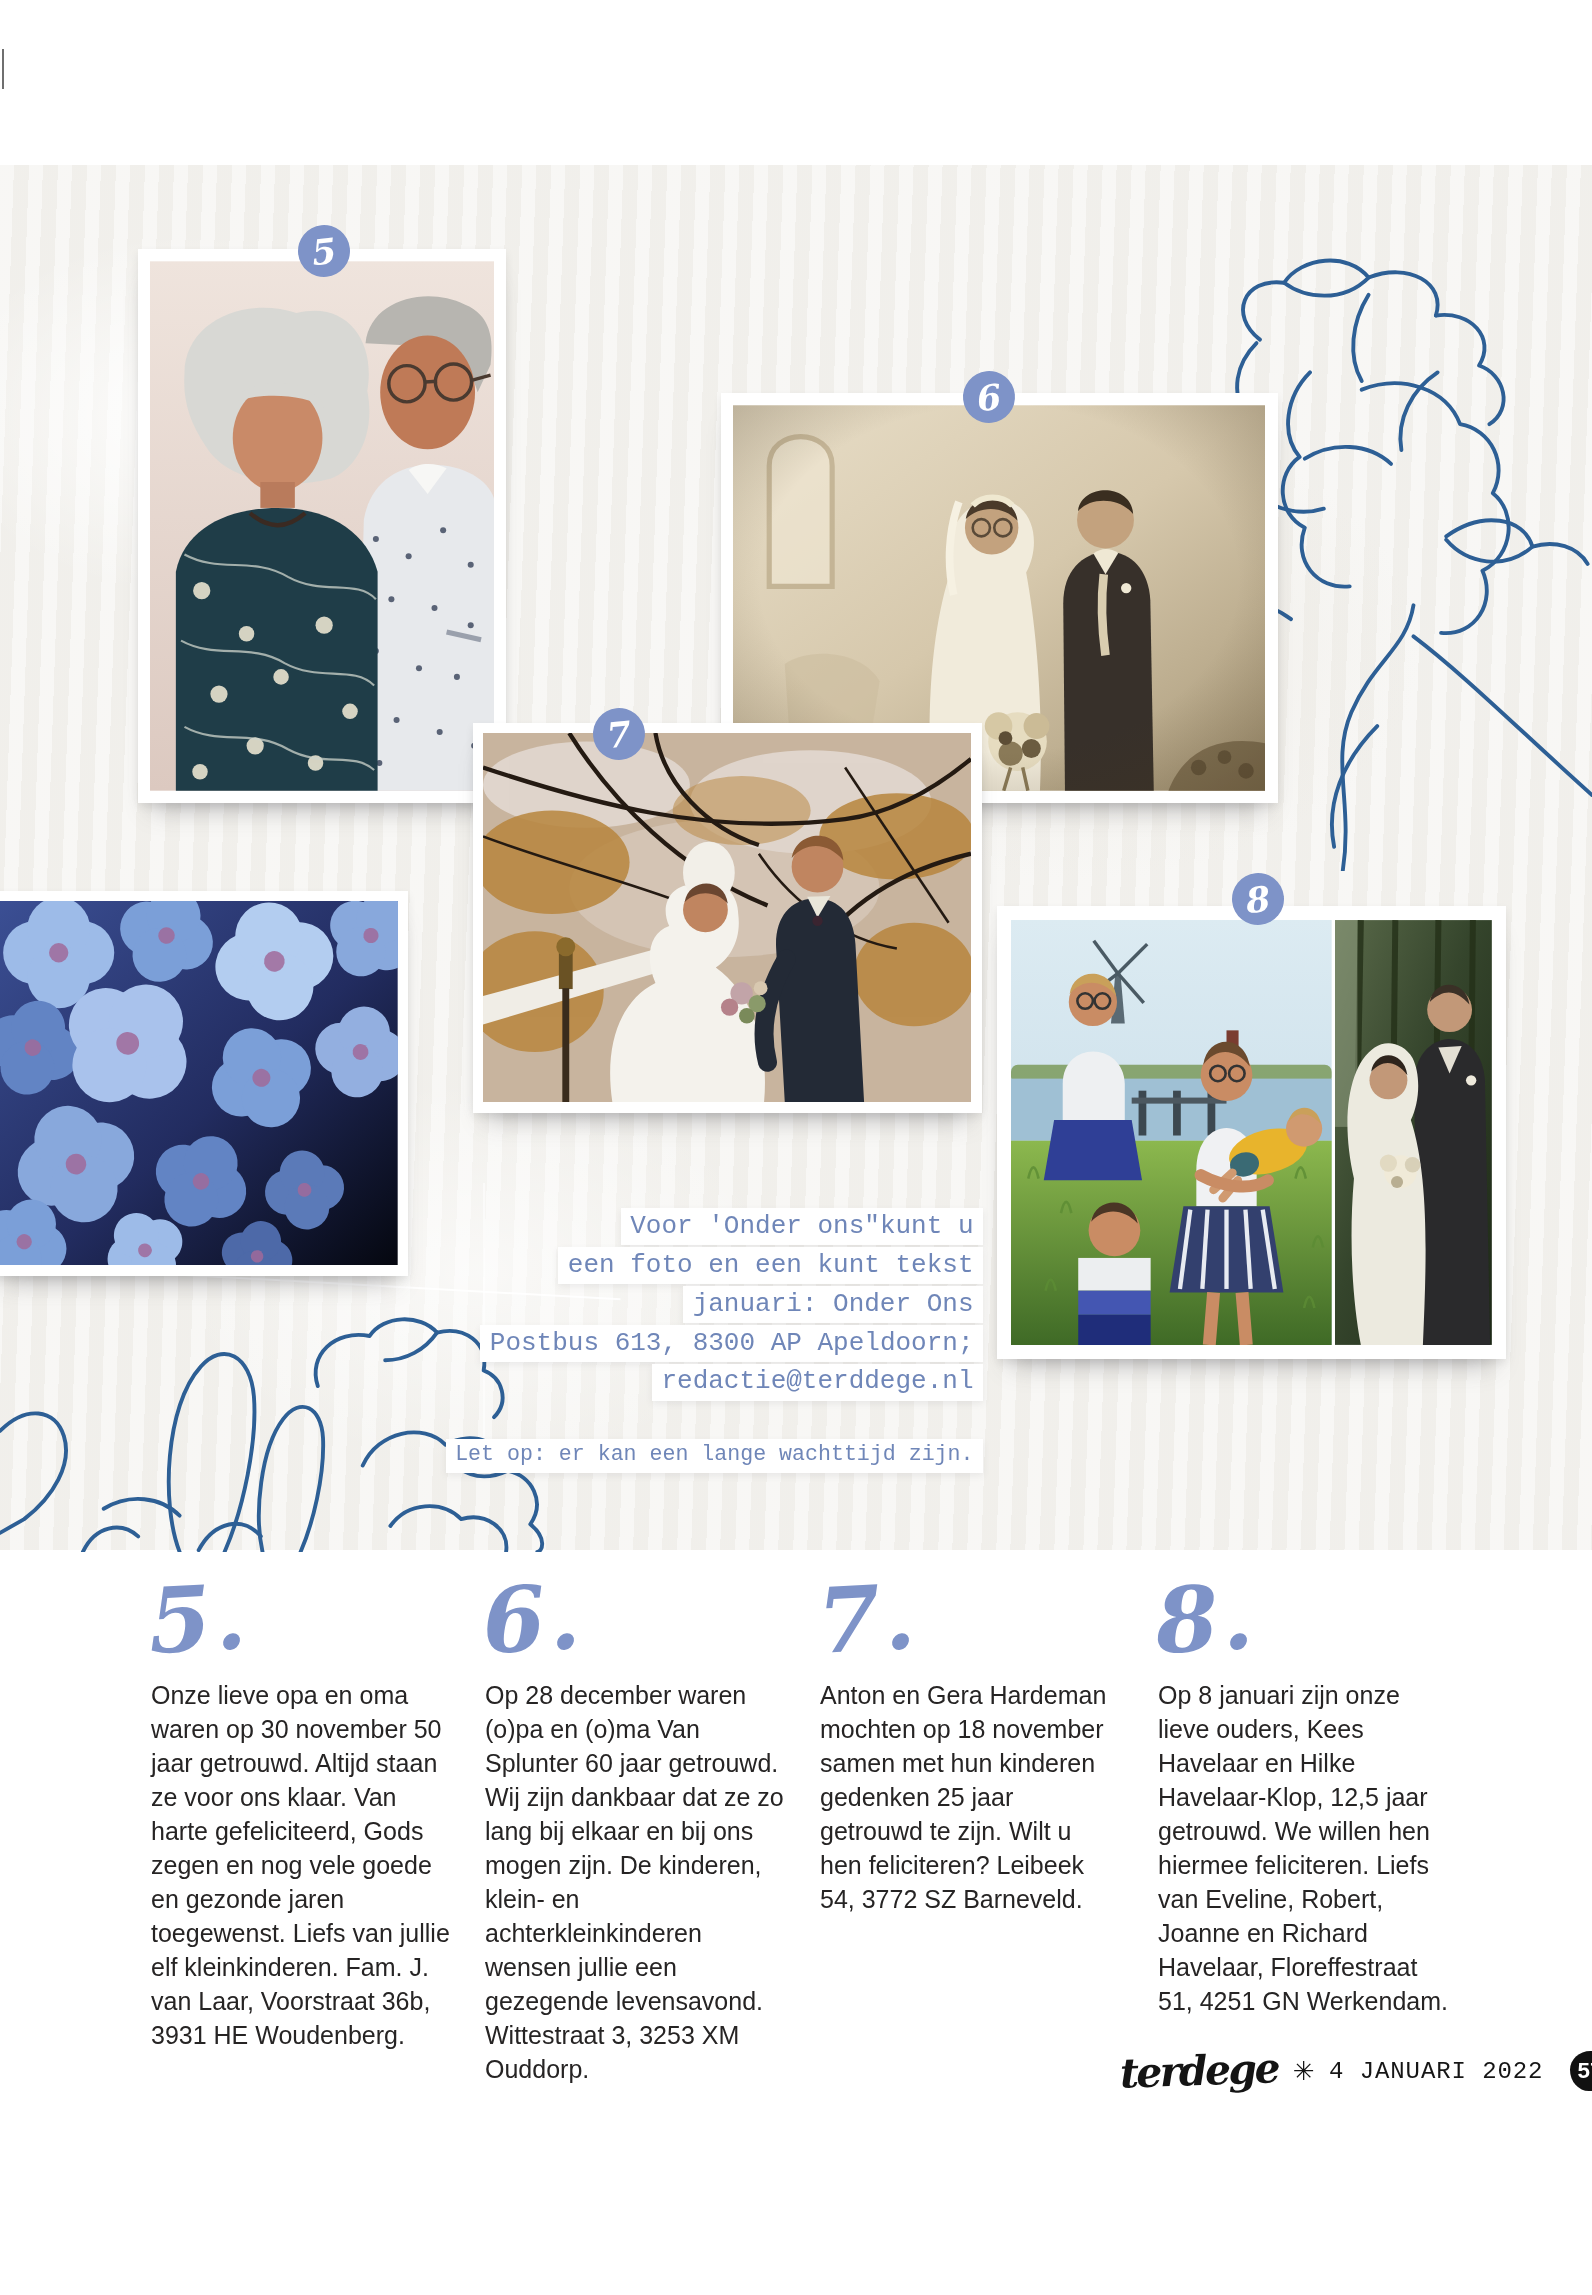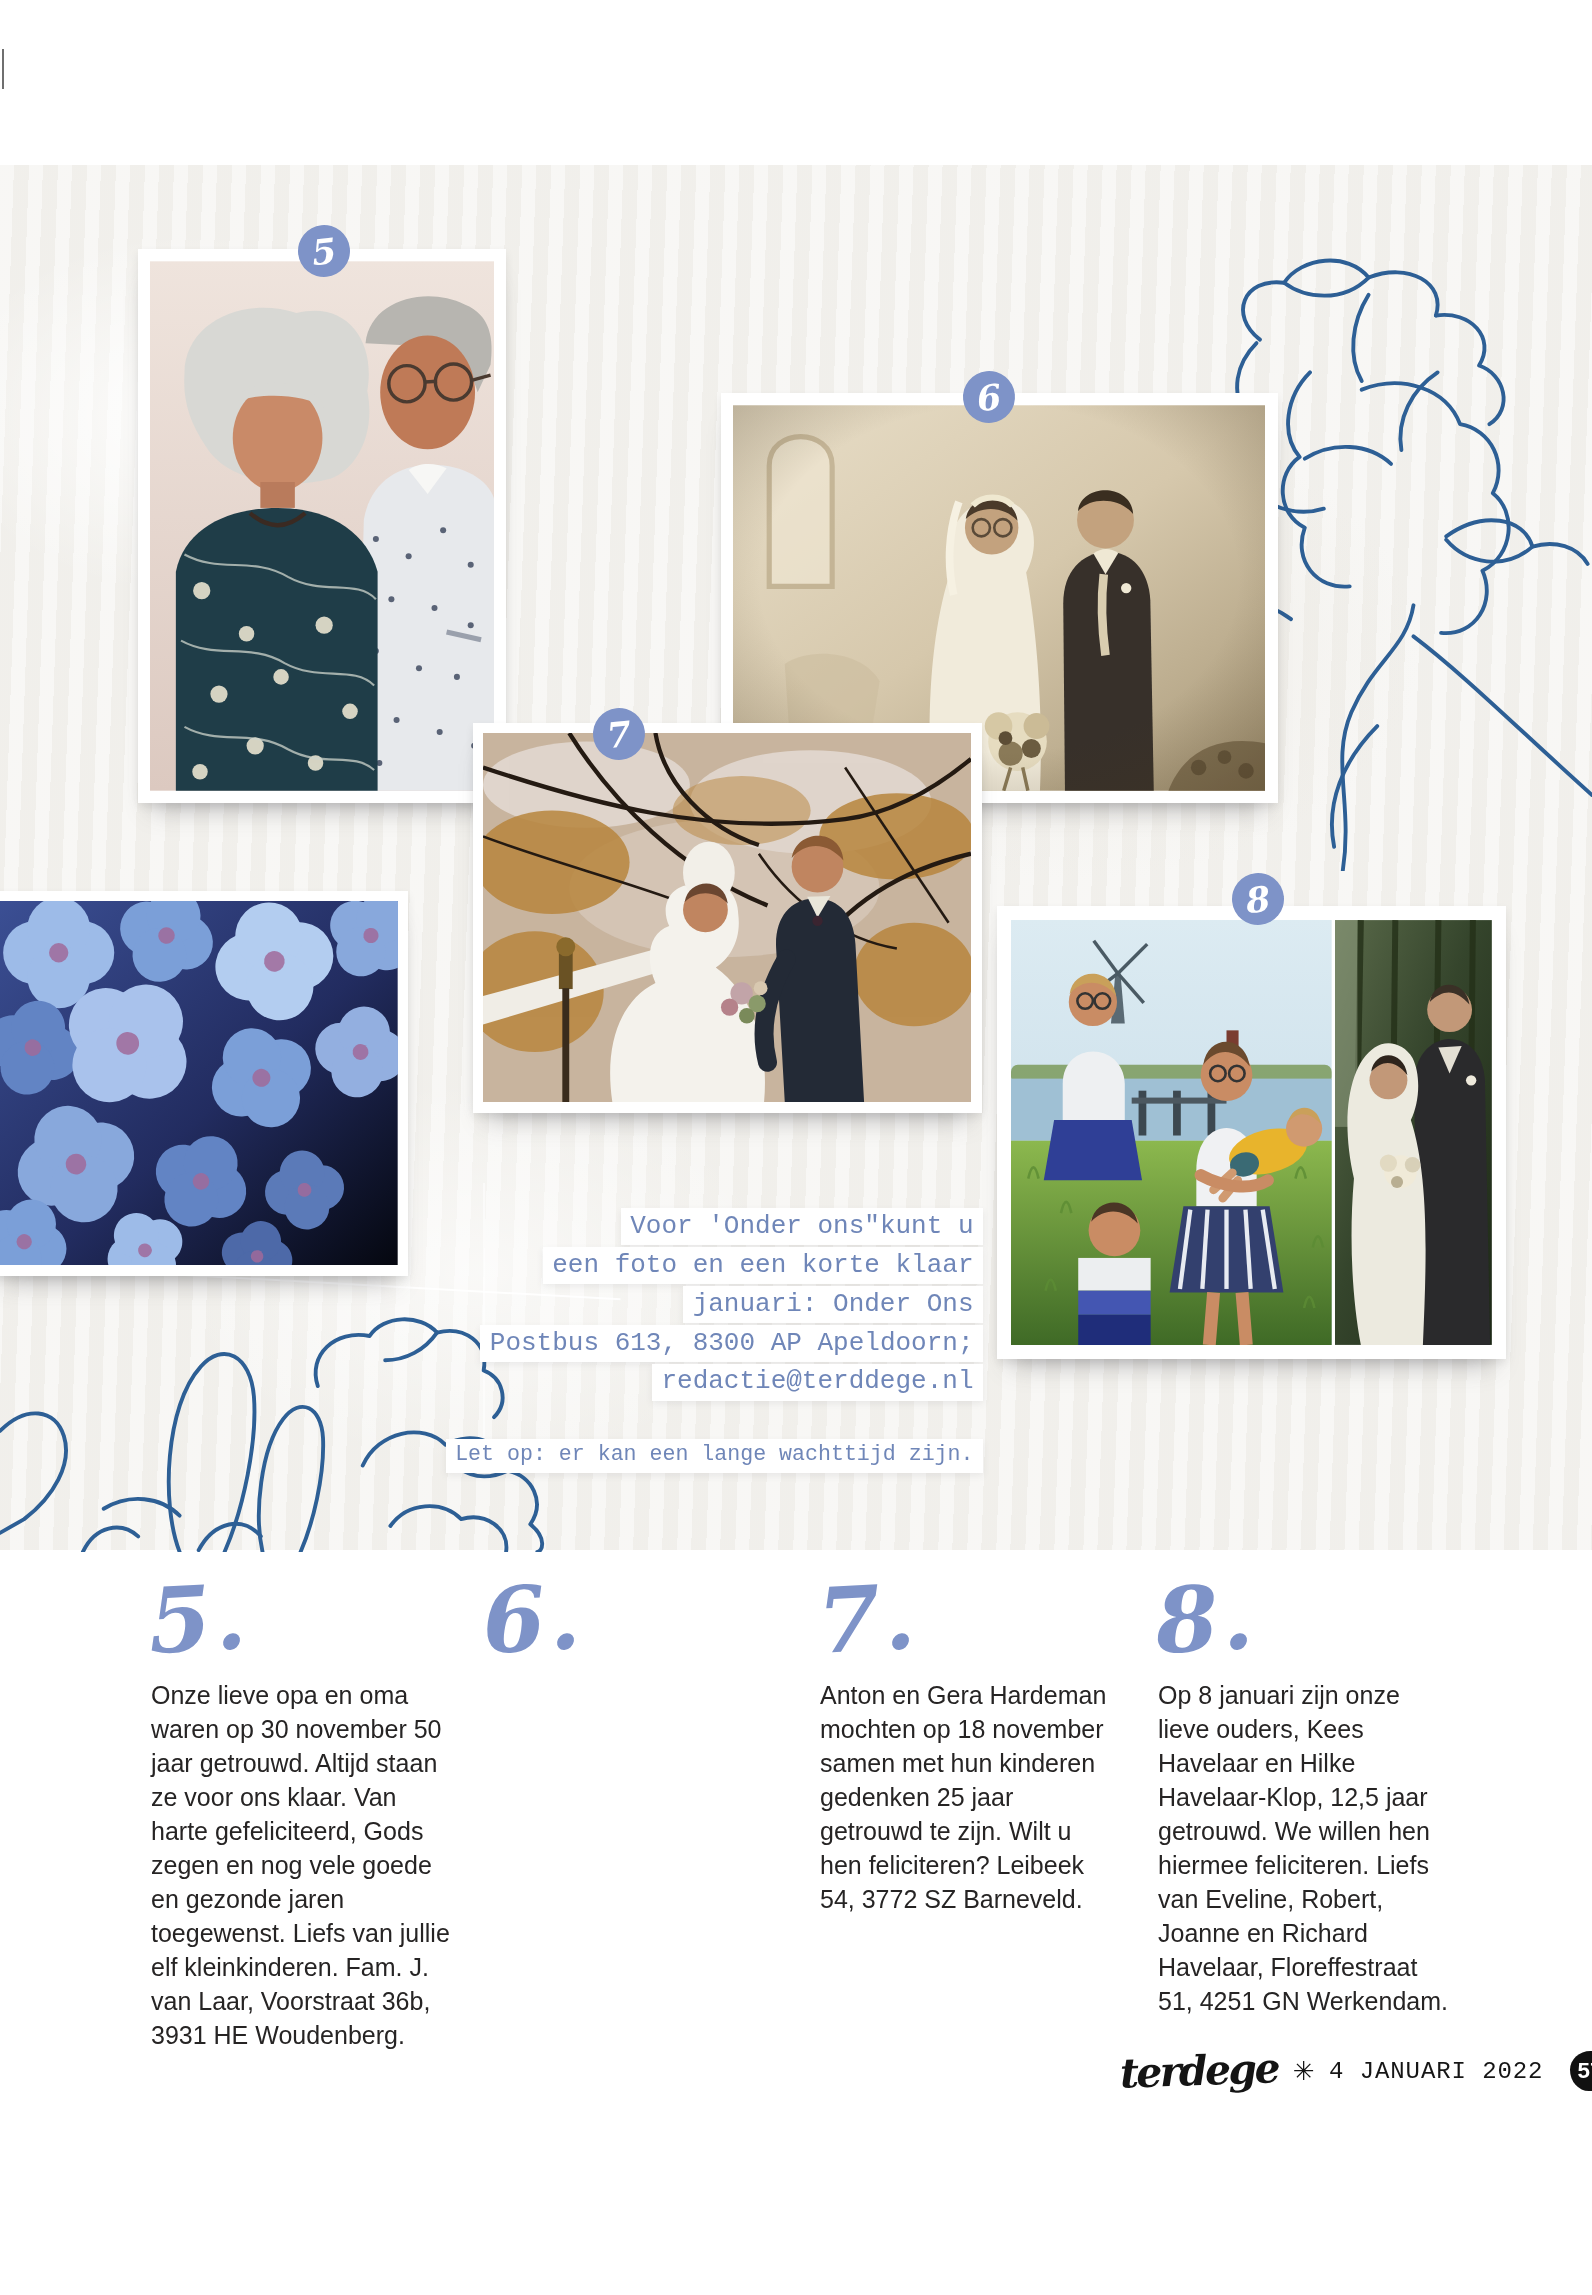--- a/index.html
+++ b/index.html
@@ -455,33 +455,34 @@
     </div>
   <div id="badge-7" class="badge">
       <span>7</span>
     </div>
   <div id="badge-8" class="badge">
       <span>8</span>
     </div>
 
   <div class="note">
     <div class="note-line">Voor 'Onder ons"kunt u</div>
-    <div class="note-line">een foto en een korte klaar</div>
+    <div class="note-line">een foto en een kunt tekst</div>
     <div class="note-line">januari: Onder Ons</div>
     <div class="note-line">Postbus 613, 8300 AP Apeldoorn;</div>
     <div class="note-line">redactie@terddege.nl</div>
     <div class="note-line small">Let op: er kan een lange wachttijd zijn.</div>
   </div>
 
   <div id="entry-5" class="entry">
     <div class="entry-number">5.</div>
     <p class="entry-text">Onze lieve opa en oma waren op 30 november 50 jaar getrouwd. Altijd staan ze voor ons klaar. Van harte gefeliciteerd, Gods zegen en nog vele goede en gezonde jaren toegewenst. Liefs van jullie elf kleinkinderen. Fam. J. van Laar, Voorstraat 36b, 3931 HE Woudenberg.</p>
   </div>
   <div id="entry-6" class="entry">
     <div class="entry-number">6.</div>
+    <p class="entry-text">Op 28 december waren (o)pa en (o)ma Van Splunter 60 jaar getrouwd. Wij zijn dankbaar dat ze zo lang bij elkaar en bij ons mogen zijn. De kinderen, klein- en achterkleinkinderen wensen jullie een gezegende levensavond. Wittestraat 3, 3253 XM Ouddorp.</p>
   </div>
   <div id="entry-7" class="entry">
     <div class="entry-number">7.</div>
     <p class="entry-text">Anton en Gera Hardeman mochten op 18 november samen met hun kinderen gedenken 25 jaar getrouwd te zijn. Wilt u hen feliciteren? Leibeek 54, 3772 SZ Barneveld.</p>
   </div>
   <div id="entry-8" class="entry">
     <div class="entry-number">8.</div>
     <p class="entry-text">Op 8 januari zijn onze lieve ouders, Kees Havelaar en Hilke Havelaar-Klop, 12,5 jaar getrouwd. We willen hen hiermee feliciteren. Liefs van Eveline, Robert, Joanne en Richard Havelaar, Floreffestraat 51, 4251 GN Werkendam.</p>
   </div>
 

